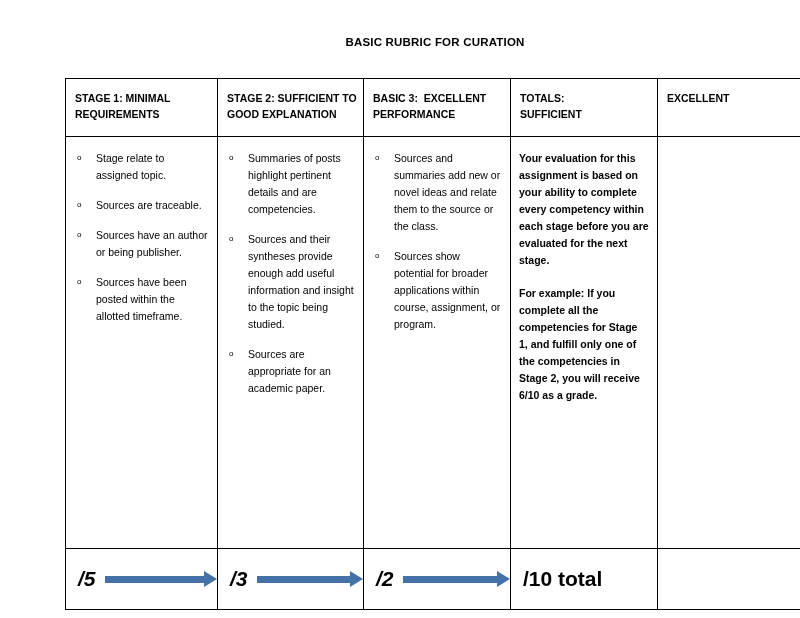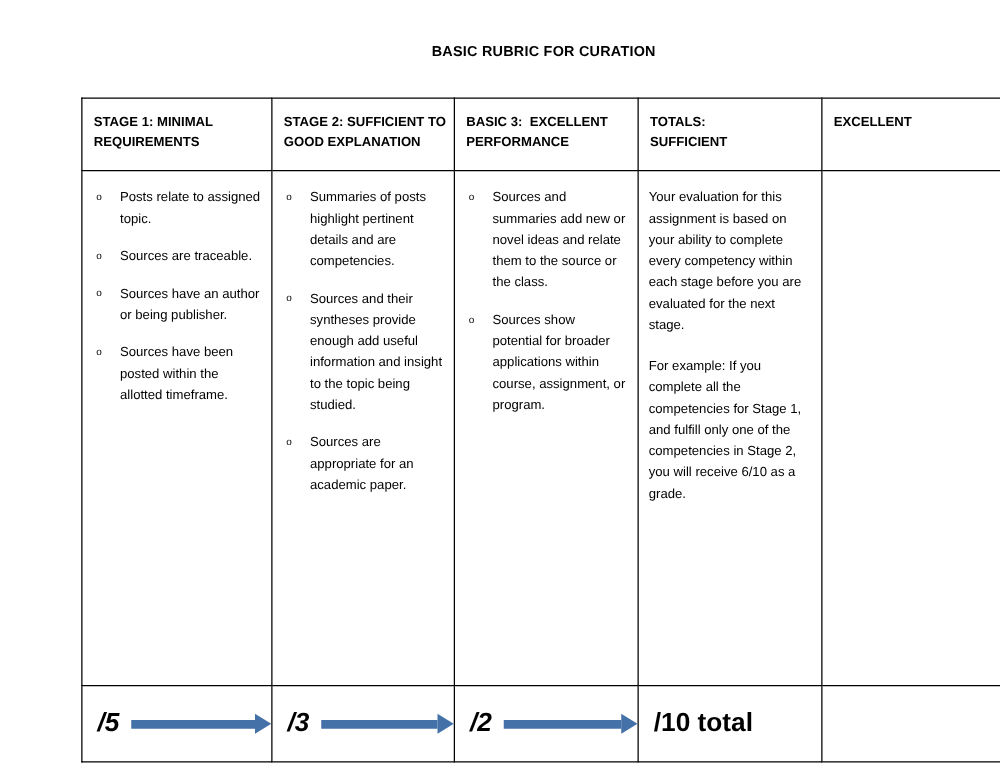--- a/index.html
+++ b/index.html
@@ -89,21 +89,21 @@
     left: 5px;
     top: 0;
     font-size: 8px;
     line-height: 1.95;
   }
 
   .explanation-cell {
     height: 398px;
     padding: 13px 8px 0 8px !important;
     font-size: 10.5px;
-    font-weight: normal;
+    font-weight: bold;
     line-height: 1.62;
   }
   .expl-para {
     margin: 0 0 16px 0;
   }
   .expl-para:last-child { margin-bottom: 0; }
 
   .empty-cell { height: 398px; }
 
   .totals-cell {
@@ -190,21 +190,21 @@
           <span class="hl"></span>
         </td>
       </tr>
 
       <tr>
 
         <td class="body-cell">
           <ul class="bullet-list">
             <li class="bullet-item">
               <span class="bullet-marker">o</span>
-              <span>Posts relate to assigned topic.</span>
+              <span>Stage relate to assigned topic.</span>
             </li>
             <li class="bullet-item">
               <span class="bullet-marker">o</span>
               <span>Sources are traceable.</span>
             </li>
             <li class="bullet-item">
               <span class="bullet-marker">o</span>
               <span>Sources have an author or being publisher.</span>
             </li>
             <li class="bullet-item">

